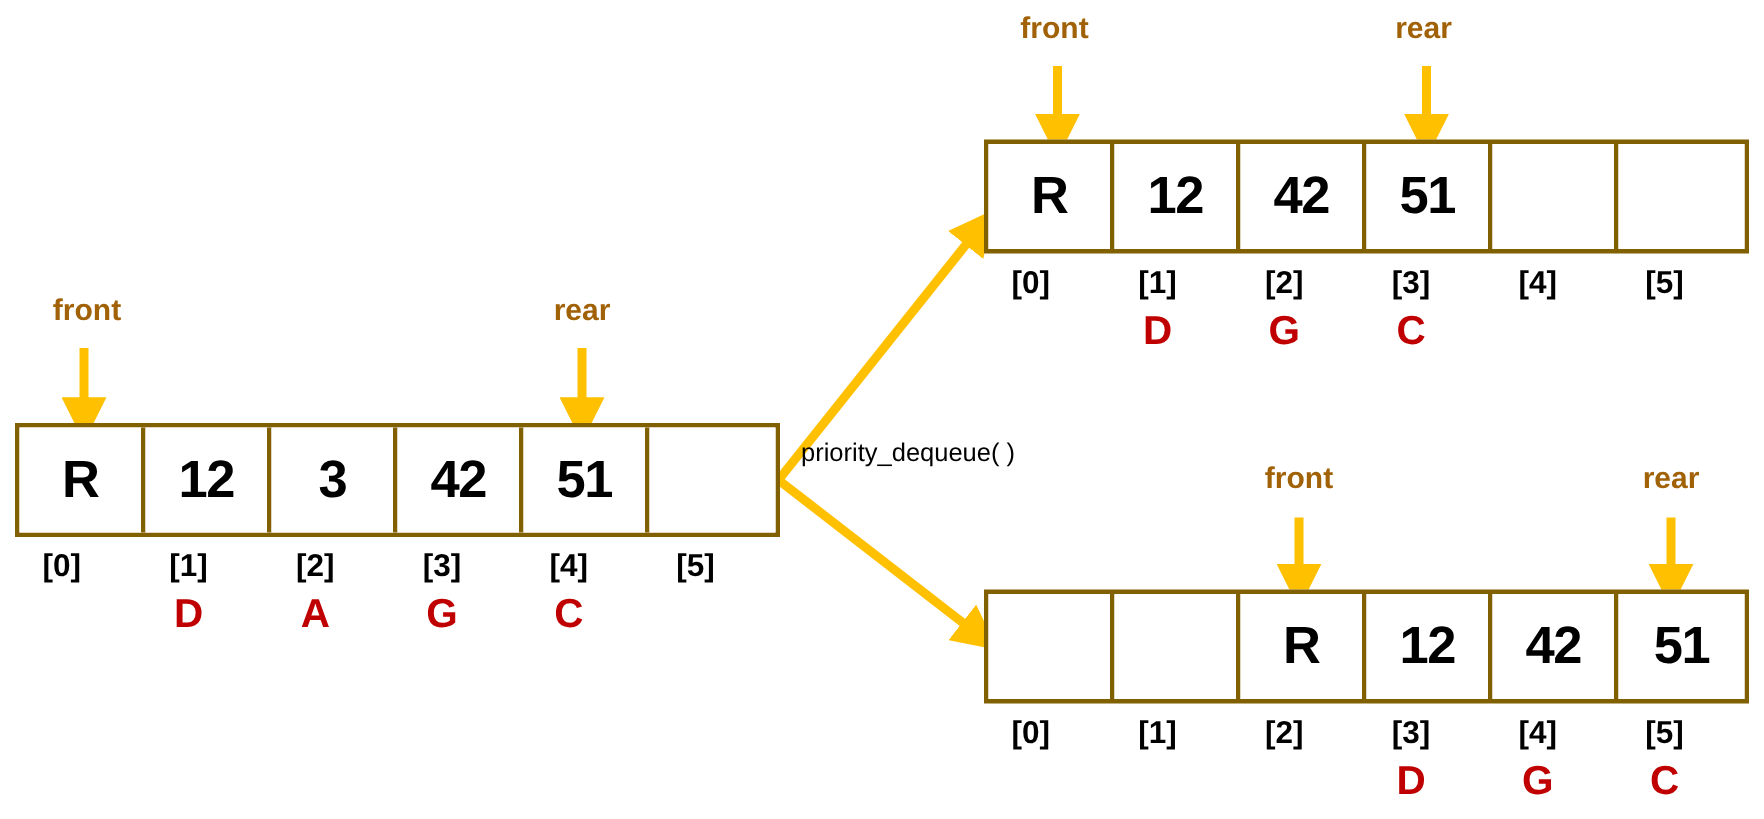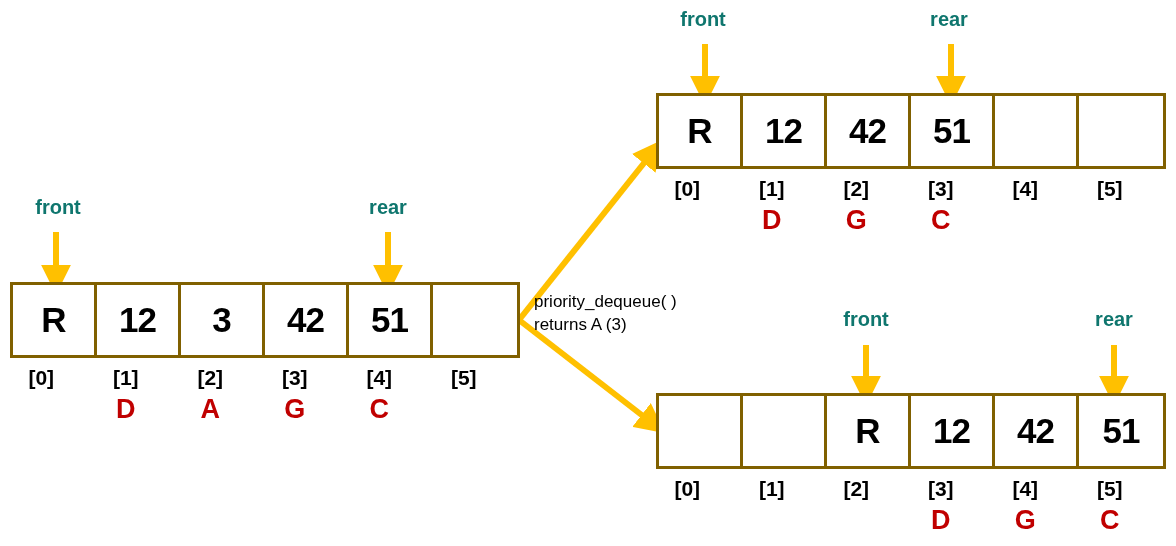--- a/index.html
+++ b/index.html
@@ -93,21 +93,21 @@
   }
   .letter-row.main-ltr { left: 10px;  top: 394px; }
   .letter-row.tr-ltr   { left: 656px; top: 205px; }
   .letter-row.br-ltr   { left: 656px; top: 505px; }
 
   
   .ptr-label {
     position: absolute;
     font-size: 20px;
     font-weight: bold;
-    color: #0f766e;
+    color: #a16207;
     transform: translateX(-50%);
     white-space: nowrap;
   }
 
   
   .caption {
     position: absolute;
     left: 534px;
     top: 291px;
     font-size: 17px;
@@ -183,21 +183,20 @@
     <div class="ltr"></div>
     <div class="ltr">D</div>
     <div class="ltr">A</div>
     <div class="ltr">G</div>
     <div class="ltr">C</div>
     <div class="ltr"></div>
   </div>
 
   <div class="caption">
     <div>priority_dequeue( )</div>
-    <div>returns A (3)</div>
   </div>
 
   <div class="array topright">
     <div class="cell">R</div>
     <div class="cell">12</div>
     <div class="cell">42</div>
     <div class="cell">51</div>
     <div class="cell"></div>
     <div class="cell"></div>
   </div>

